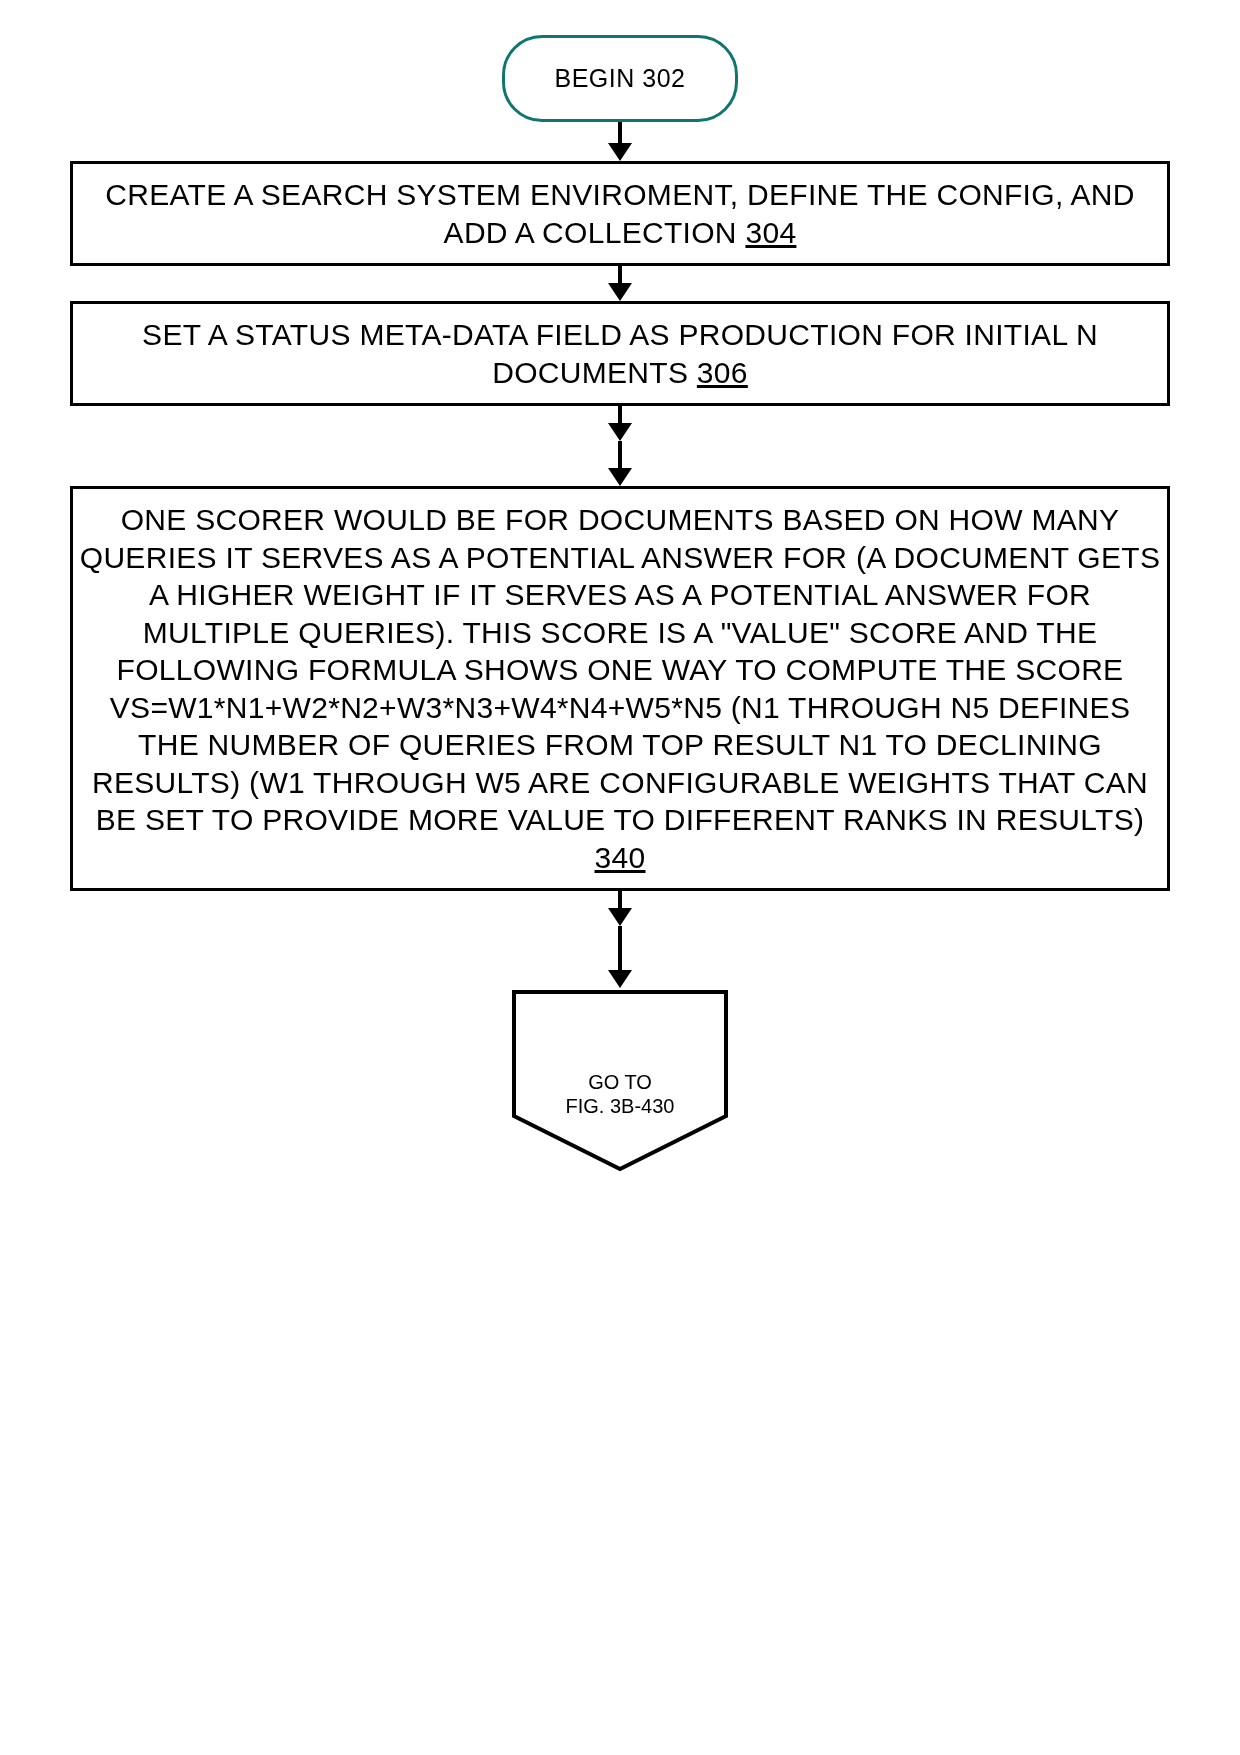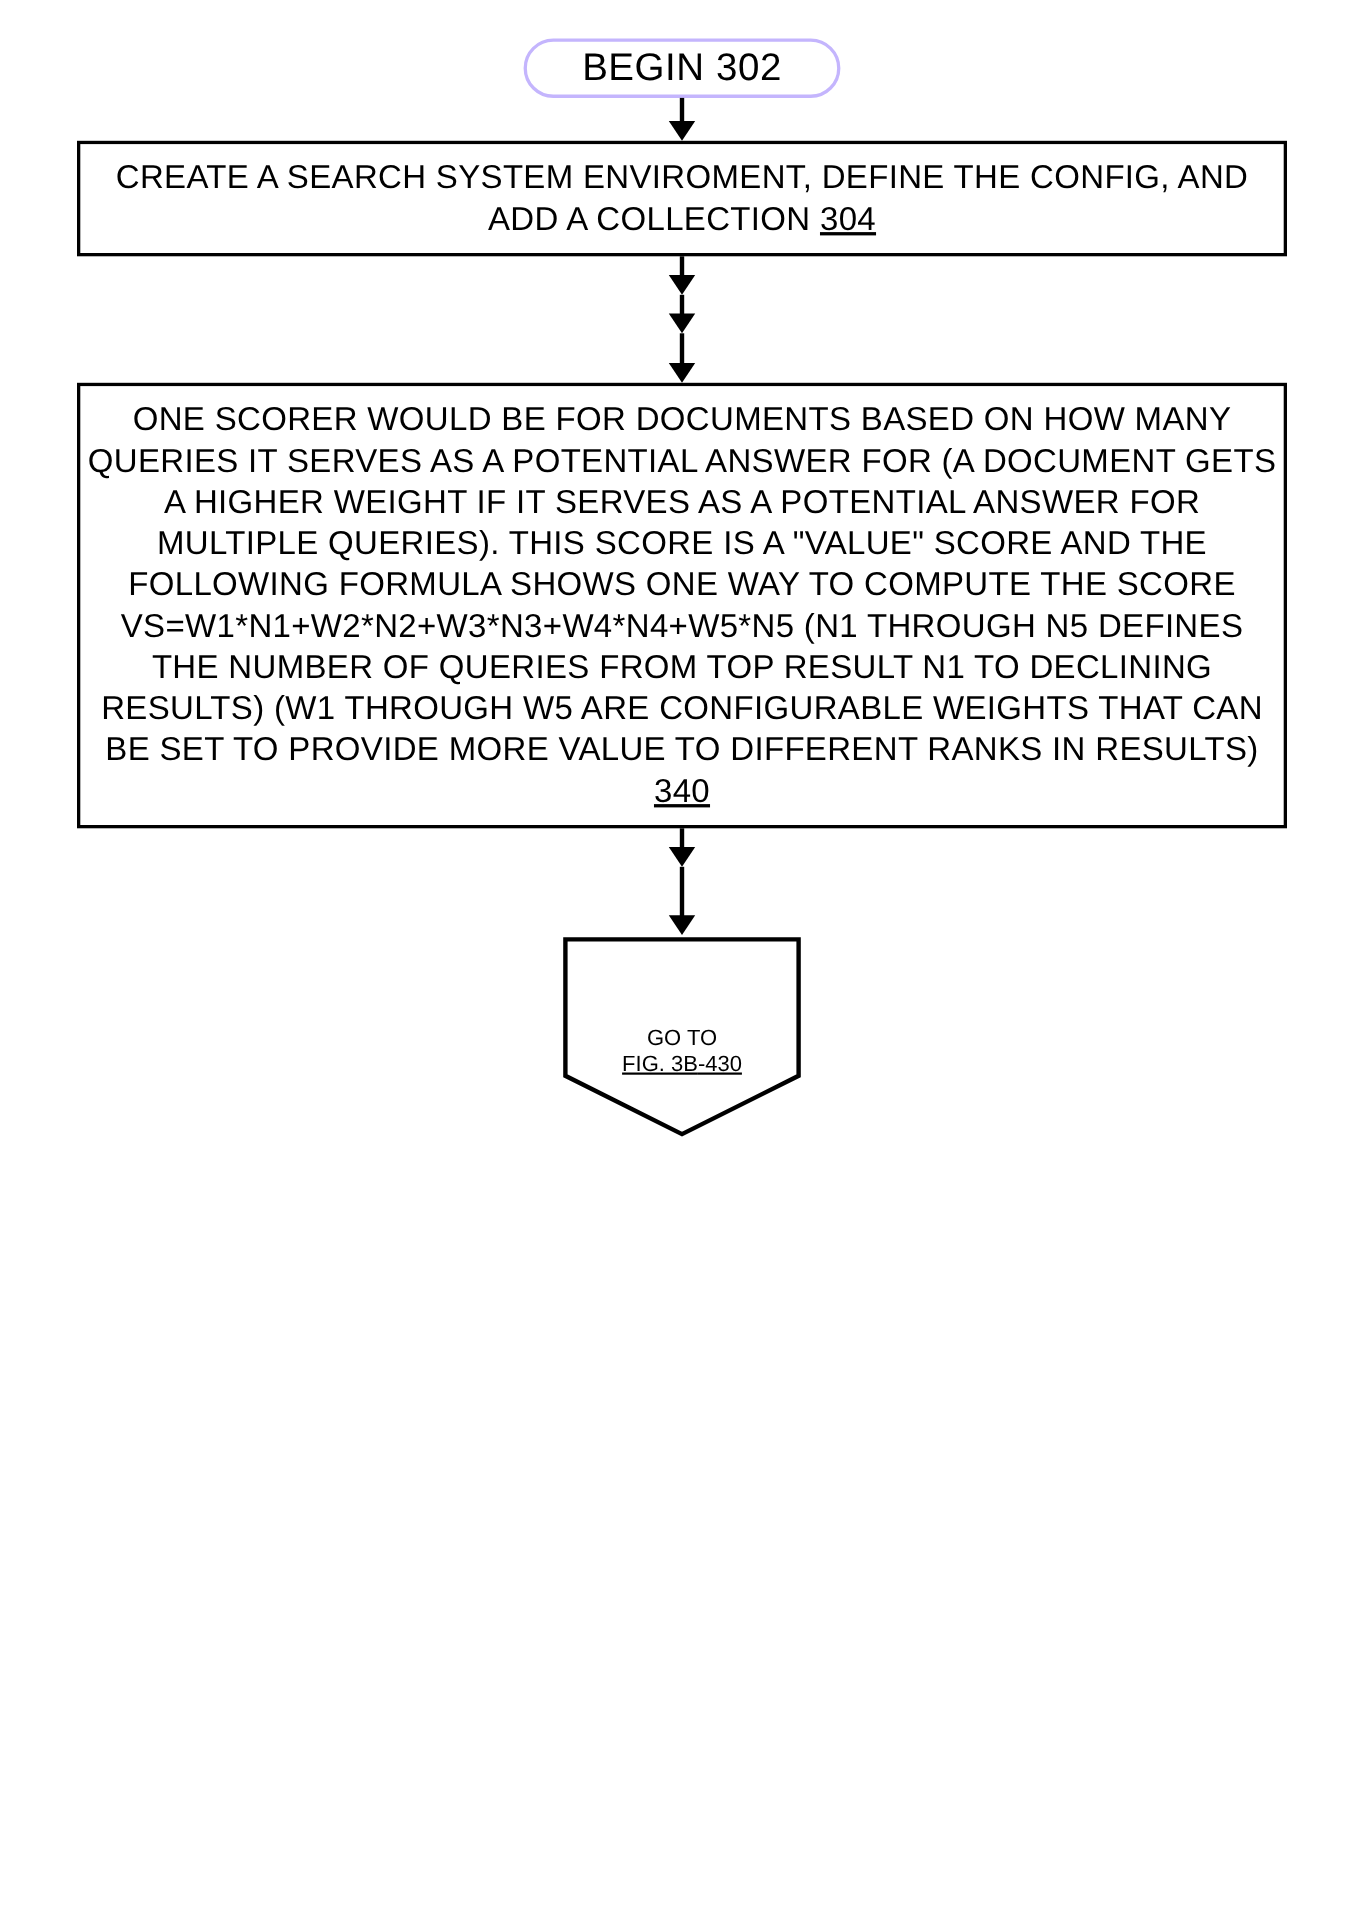--- a/index.html
+++ b/index.html
@@ -12,24 +12,24 @@
       background: #fff;
       width: 1240px;
       padding: 35px 70px 30px 70px;
     }
     .flowchart {
       display: flex;
       flex-direction: column;
       align-items: center;
     }
     .terminal {
-      border: 3px solid #c4b5fd;
+      border: 3px solid #0f766e;
       border-radius: 40px;
-      padding: 4px 50px;
-      font-size: 35px;
+      padding: 26px 50px;
+      font-size: 25px;
       font-weight: 400;
       letter-spacing: 0.5px;
     }
     .arrow {
       display: flex;
       flex-direction: column;
       align-items: center;
     }
     .arrow-line {
       width: 4px;
@@ -73,21 +73,20 @@
     }
     .connector-text {
       position: relative;
       z-index: 1;
       text-align: center;
       font-size: 20px;
       line-height: 1.2;
       padding-top: 26px;
     }
     .connector-text .u {
-      text-decoration: underline;
       margin-top: 40px;
     }
     .figure-label {
       margin-top: 15px;
       font-size: 82px;
       font-weight: 400;
       letter-spacing: 1px;
       text-decoration: underline;
       text-underline-offset: 6px;
     }
@@ -113,20 +112,24 @@
   <div class="process">
     <span>CREATE A SEARCH SYSTEM ENVIROMENT, DEFINE THE CONFIG, AND ADD A COLLECTION</span>
     <span class="n"><span class="ref">304</span></span>
   </div>
 
   <div class="arrow">
     <div class="arrow-line" style="height:18px"></div>
     <div class="arrow-head"></div>
   </div>
 
+  <div class="process">
+    <span>SET A STATUS META-DATA FIELD AS PRODUCTION FOR INITIAL N DOCUMENTS</span>
+    <span class="n"><span class="ref">306</span></span>
+  </div>
 
   <div class="arrow">
     <div class="arrow-line" style="height:18px"></div>
     <div class="arrow-head"></div>
   </div>
 
 
   <div class="arrow">
     <div class="arrow-line" style="height:28px"></div>
     <div class="arrow-head"></div>

